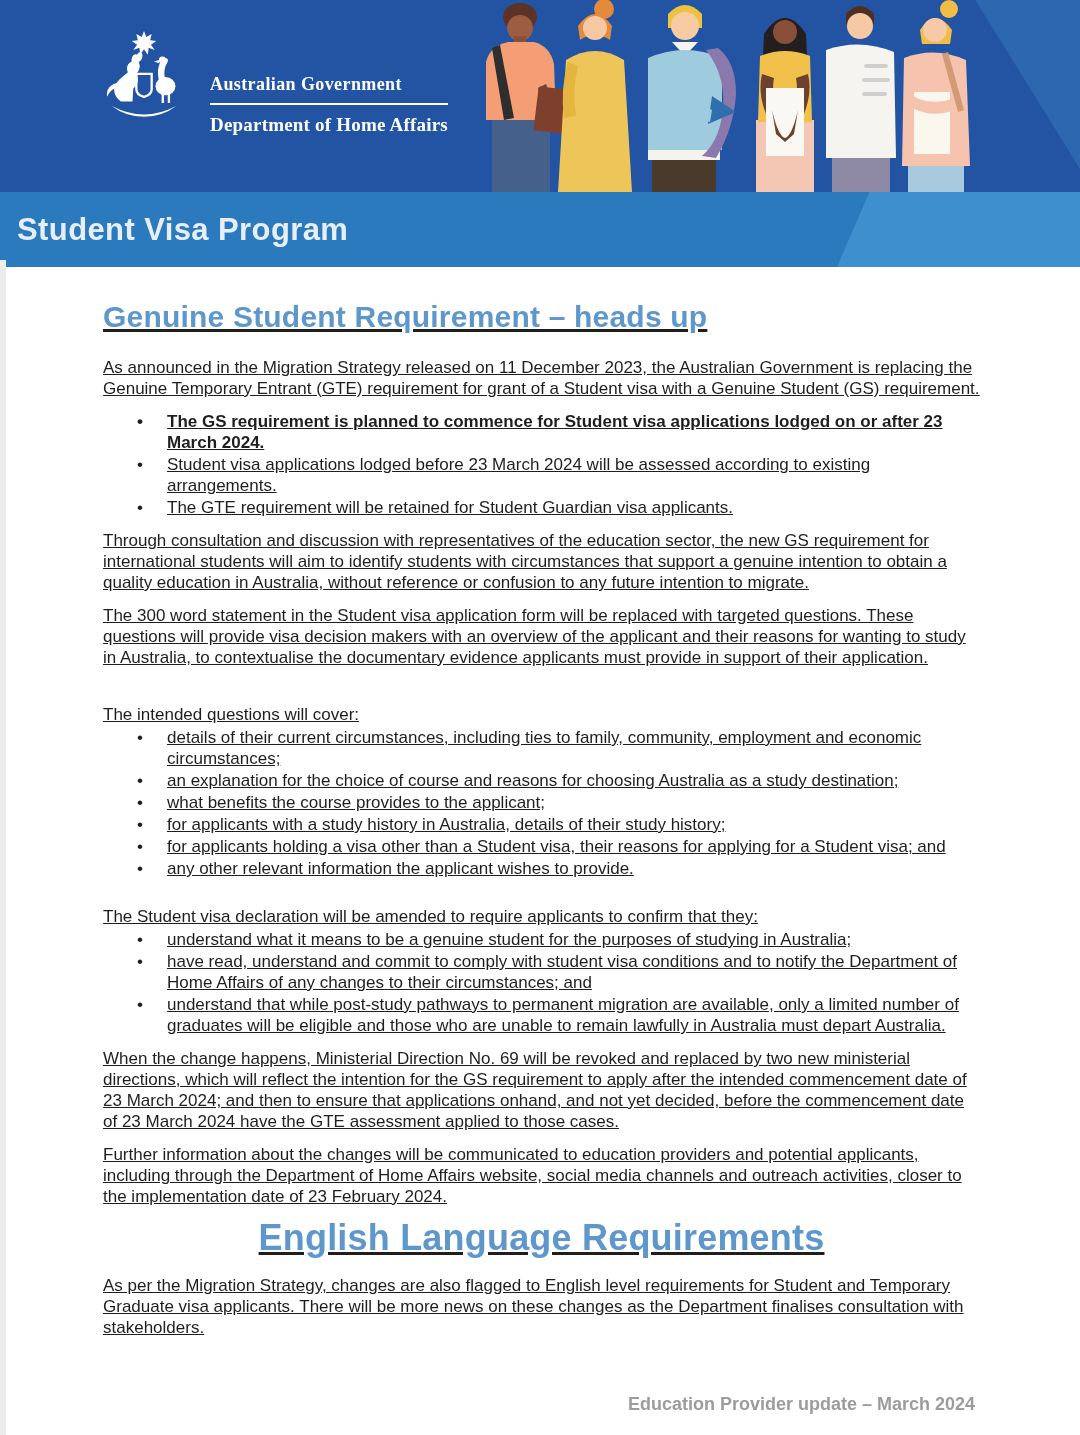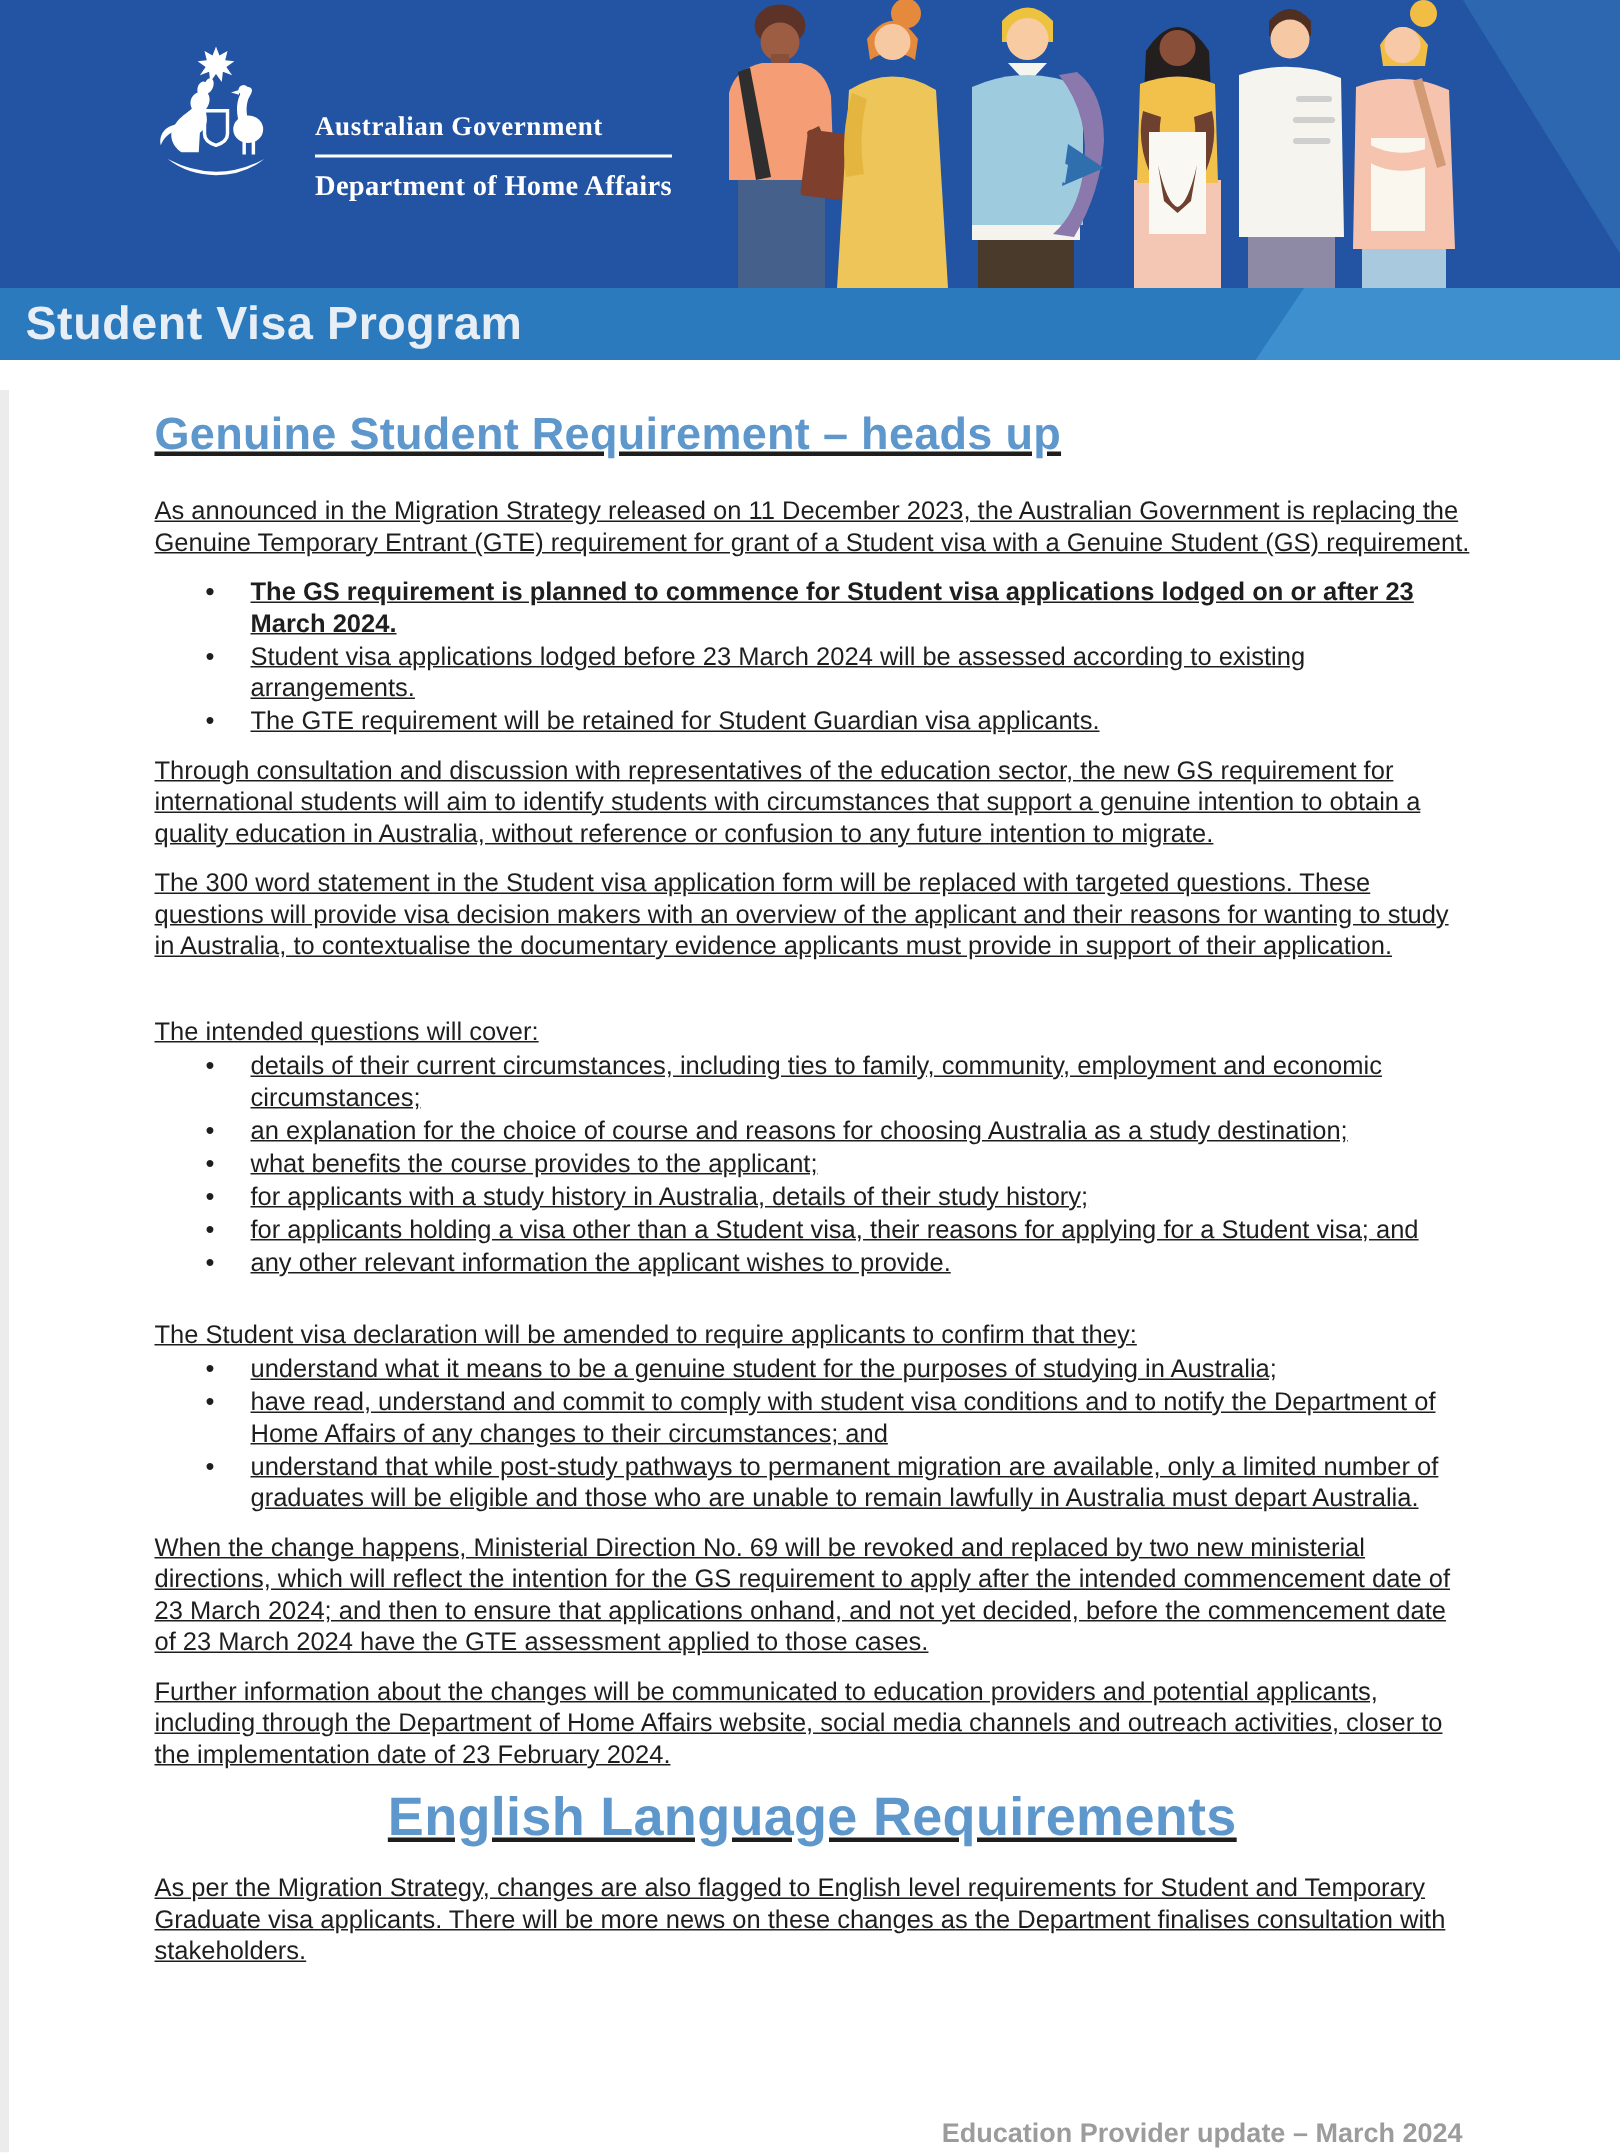--- a/index.html
+++ b/index.html
@@ -37,21 +37,21 @@
   }
   .gov-line1 { font-size: 18px; letter-spacing: .4px; }
   .gov-divider { height: 2px; background: #ffffff; margin: 8px 0 9px; width: 100%; }
   .gov-line2 { font-size: 19px; letter-spacing: .2px; }
 
   .people { position: absolute; left: 450px; top: 0; width: 560px; height: 192px; z-index: 2; }
 
   
   .banner {
     position: relative;
-    height: 48px;
+    height: 75px;
     background: #2a7abd;
     display: flex; align-items: center;
     padding-left: 17px;
     overflow: hidden;
   }
   .banner-light {
     position: absolute; inset: 0;
     background: #3d90cd;
     clip-path: polygon(80.5% 0, 100% 0, 100% 100%, 77.5% 100%);
   }
@@ -93,21 +93,21 @@
     margin-bottom: 1px;
   }
   ul.doc-list li::before {
     content: '\2022';
     position: absolute; left: 34px; top: 0;
   }
   .bold { font-weight: bold; }
 
   
   .footer {
-    position: absolute; right: 105px; bottom: 2px;
+    position: absolute; right: 105px; bottom: 20px;
     color: #9c9c9c; font-weight: bold; font-size: 18px;
     z-index: 4;
   }
 </style>
 </head>
 <body>
 
 <div class="header">
   <div class="header-lightband"></div>
 

